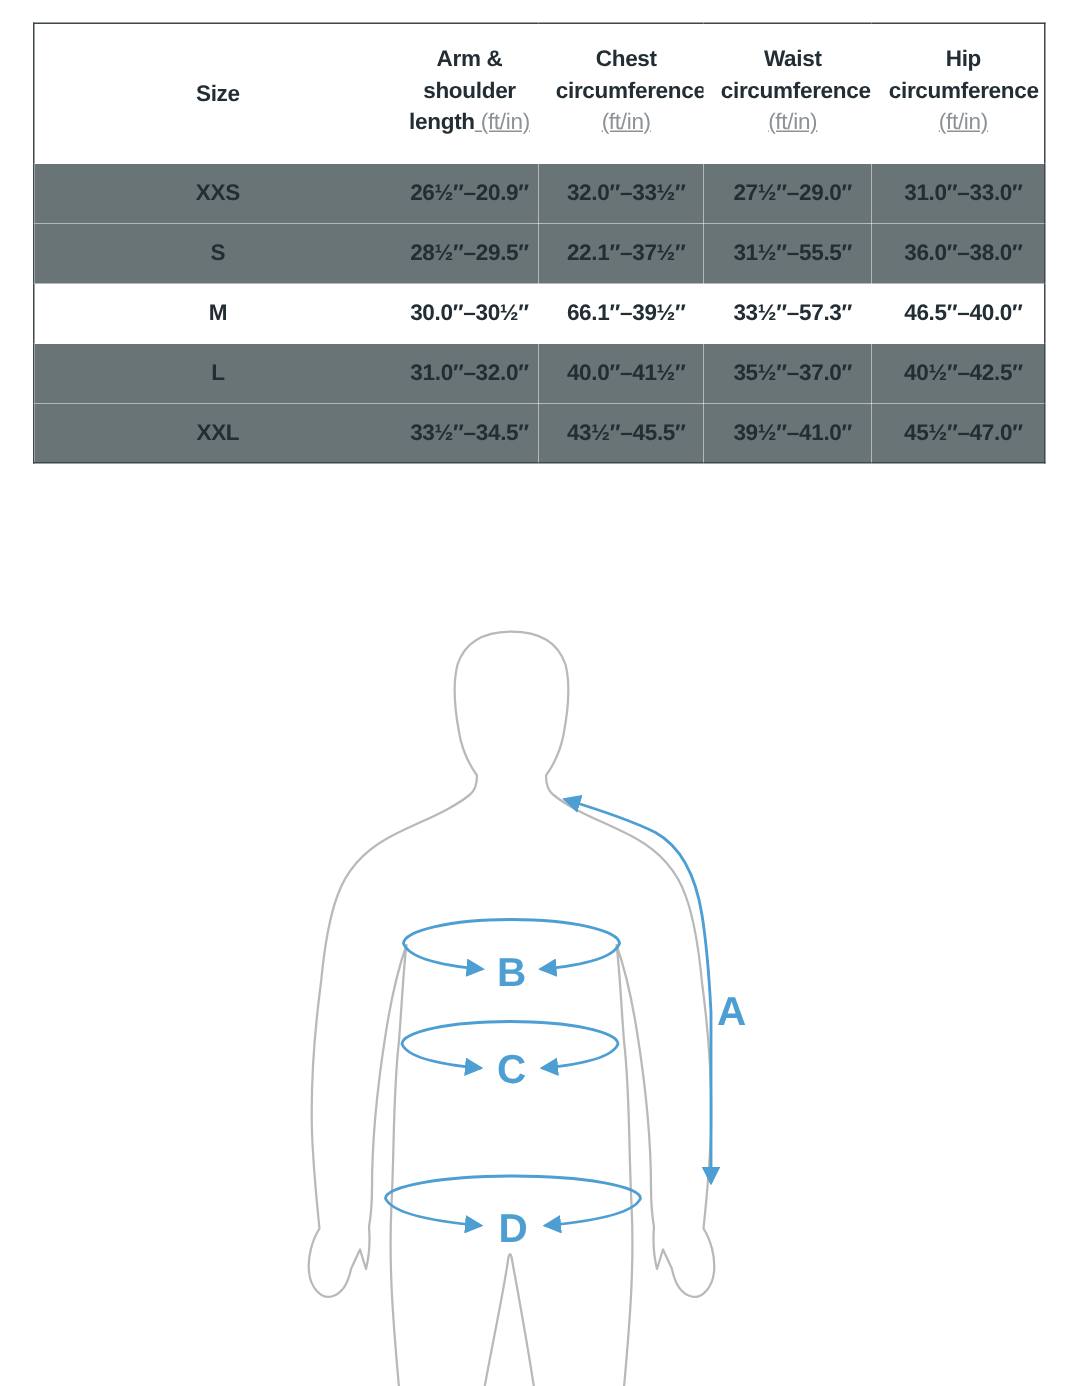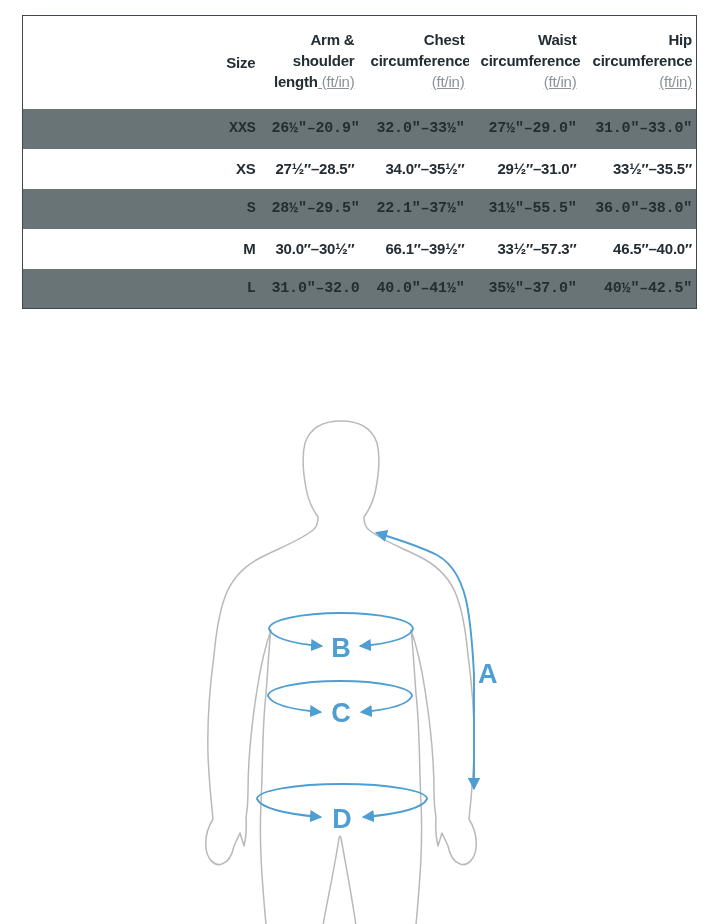--- a/index.html
+++ b/index.html
@@ -15,30 +15,30 @@
     width:719px;height:924px;background:#ffffff;
     font-family:"Liberation Sans",sans-serif;
     position:relative;overflow:hidden;
   }
   table.size-table{
     position:absolute;left:22px;top:15px;width:674px;
     border-collapse:collapse;table-layout:fixed;
     border:1px solid var(--border);
   }
   .size-table th,.size-table td{
-    text-align:right;padding:0 4px 0 12px;
+    text-align:center;padding:0 4px 0 12px;
     font-size:15px;font-weight:bold;color:var(--dark);
     letter-spacing:-0.2px;white-space:nowrap;overflow:hidden;
   }
   .size-table thead tr{height:93px;}
   .size-table th{vertical-align:top;padding-top:13px;line-height:21px;}
   .size-table th.size-col{vertical-align:middle;padding-top:0;}
   .size-table .unit{color:var(--unit);font-weight:normal;text-decoration:underline;}
   .size-table tbody tr{height:40px;}
-  .size-table tbody tr.shaded{background:var(--shaded);font-family:Liberation Mono, monospace;}
+  .size-table tbody tr.shaded{background:var(--shaded);}
   svg.figure{position:absolute;left:0;top:410px;}
   .body-line{fill:none;stroke:var(--outline);stroke-width:1.5;
     stroke-linejoin:round;stroke-linecap:round;}
   .tape{fill:none;stroke:var(--accent);stroke-width:1.9;stroke-linecap:round;}
   .dlabel{fill:var(--accent);font-family:"Liberation Sans",sans-serif;
     font-size:27px;font-weight:bold;}
   #arw path{fill:var(--accent);}
 </style>
 </head>
 <body>
@@ -79,47 +79,47 @@
       </tr>
   </thead>
   <tbody>
       <tr class="shaded">
         <td>XXS</td>
         <td>26½″–20.9″</td>
         <td>32.0″–33½″</td>
         <td>27½″–29.0″</td>
         <td>31.0″–33.0″</td>
       </tr>
-      <tr>
-        <td>XS</td>
-        <td>27½″–28.5″</td>
-        <td>34.0″–35½″</td>
-        <td>29½″–31.0″</td>
-        <td>33½″–35.5″</td>
-      </tr>
       <tr class="shaded">
         <td>S</td>
         <td>28½″–29.5″</td>
         <td>22.1″–37½″</td>
         <td>31½″–55.5″</td>
         <td>36.0″–38.0″</td>
       </tr>
       <tr>
         <td>M</td>
         <td>30.0″–30½″</td>
         <td>66.1″–39½″</td>
         <td>33½″–57.3″</td>
         <td>46.5″–40.0″</td>
       </tr>
       <tr class="shaded">
         <td>L</td>
         <td>31.0″–32.0″</td>
         <td>40.0″–41½″</td>
         <td>35½″–37.0″</td>
         <td>40½″–42.5″</td>
+      </tr>
+      <tr class="shaded">
+        <td>XXL</td>
+        <td>33½″–34.5″</td>
+        <td>43½″–45.5″</td>
+        <td>39½″–41.0″</td>
+        <td>45½″–47.0″</td>
       </tr>
     </tbody>
 </table>
 
 <svg class="figure" width="719" height="514" viewBox="0 410 719 514">
   <defs>
     <marker id="arw" viewBox="0 0 8 8" refX="6.5" refY="4" markerWidth="6.5" markerHeight="6.5" orient="auto-start-reverse">
       <path d="M0 0 L8 4 L0 8 Z"></path>
     </marker>
   </defs>

